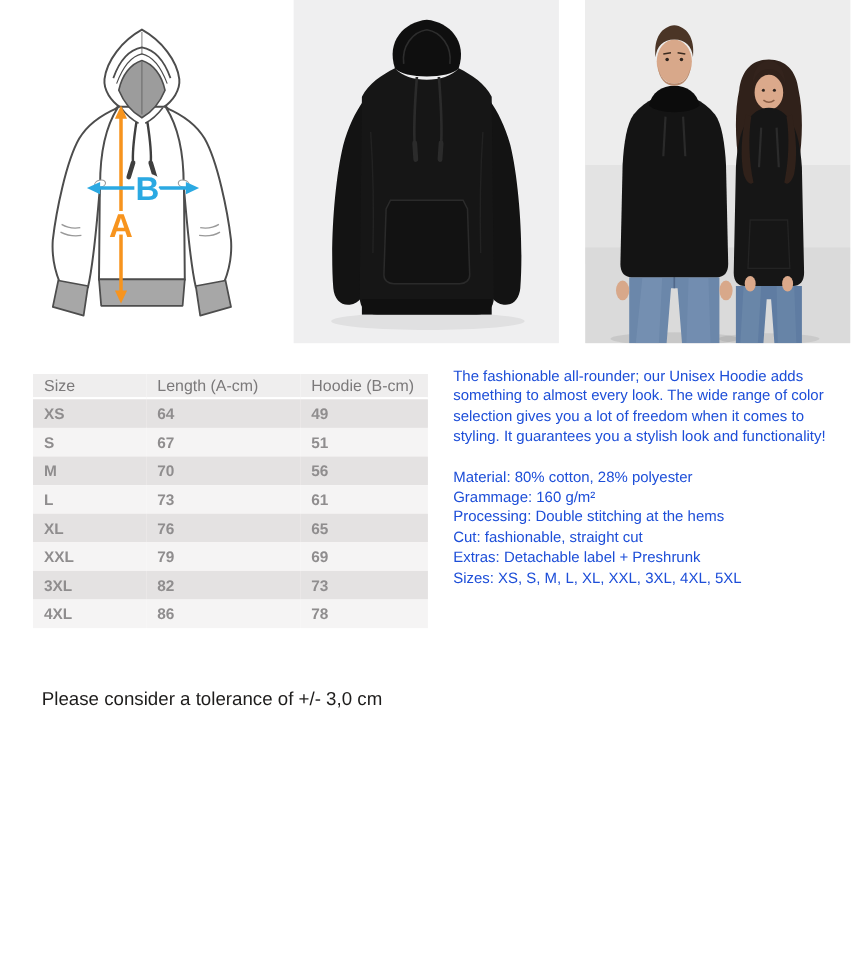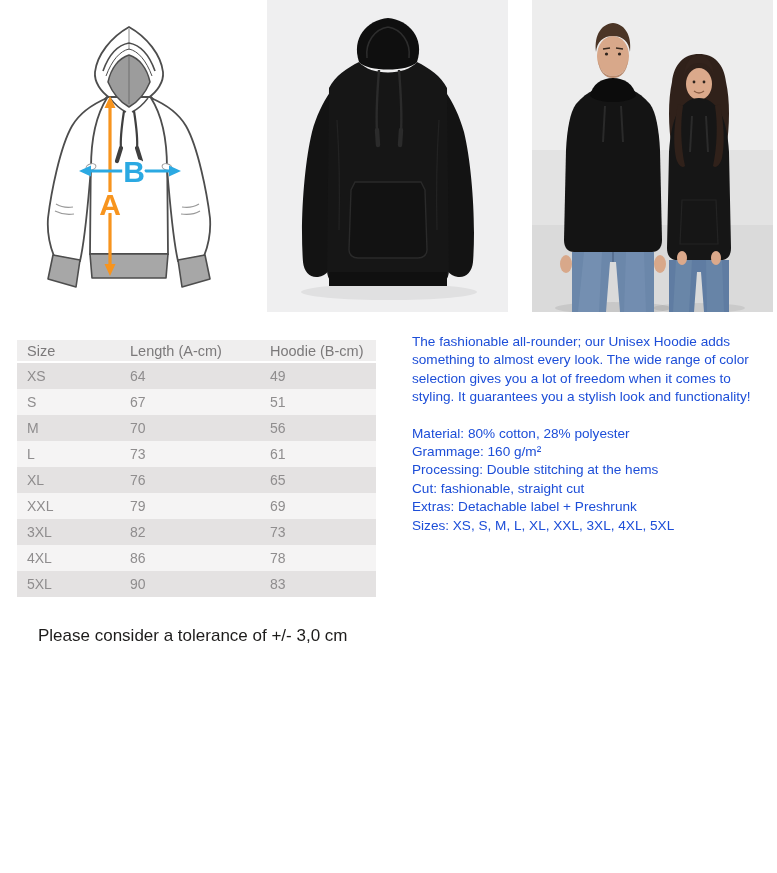--- a/index.html
+++ b/index.html
@@ -7,33 +7,33 @@
   .page {
     position:relative; width:777px; height:873px; background:#ffffff;
     font-family:"Liberation Sans", sans-serif; overflow:hidden;
   }
   .img-slot { position:absolute; top:0; width:241px; height:312px; }
   .slot-diagram { left:7px; background:#ffffff; }
   .slot-photo  { left:267px; background:#efeff0; }
   .slot-models { left:532px; background:#eaeaea; }
 
   .size-table {
-    position:absolute; left:17px; top:340px; width:359px;
+    position:absolute; left:30px; top:340px; width:359px;
     border-collapse:separate; border-spacing:0;
     font-size:14px; color:#8f8d8e;
   }
   .size-table th {
     background:#efeeee; color:#7b797a; font-weight:400; text-align:left;
     height:23px; padding:0 0 0 10px; font-size:14.5px;
     border-bottom:2px solid #ffffff;
   }
   .size-table th:nth-child(1){ width:103px; }
   .size-table th:nth-child(2){ width:140px; }
   .size-table th:nth-child(3){ width:116px; }
-  .size-table td { height:26px; padding:0 0 0 10px; }
+  .size-table td { height:26px; padding:0 0 0 10px;font-weight:bold; }
   .size-table tr.row-odd td  { background:#e4e2e2; }
   .size-table tr.row-even td { background:#f5f4f4; }
 
   .description {
     position:absolute; left:412px; top:333px; width:362px;
     font-size:13.6px; line-height:18.4px; color:#1d4ed8;
   }
   .description .intro { margin:0 0 18px 0; }
   .spec-line { line-height:18.4px; }
 
@@ -217,25 +217,20 @@
         <tr class="row-odd">
           <td>3XL</td>
           <td>82</td>
           <td>73</td>
         </tr>
         <tr class="row-even">
           <td>4XL</td>
           <td>86</td>
           <td>78</td>
         </tr>
-        <tr class="row-odd">
-          <td>5XL</td>
-          <td>90</td>
-          <td>83</td>
-        </tr>
       </tbody>
   </table>
 
   <div class="description">
     <p class="intro">The fashionable all-rounder; our Unisex Hoodie adds something to almost every look. The wide range of color selection gives you a lot of freedom when it comes to styling. It guarantees you a stylish look and functionality!</p>
     <div class="specs">
         <div class="spec-line">Material: 80% cotton, 28% polyester</div>
         <div class="spec-line">Grammage: 160 g/m²</div>
         <div class="spec-line">Processing: Double stitching at the hems</div>
         <div class="spec-line">Cut: fashionable, straight cut</div>

